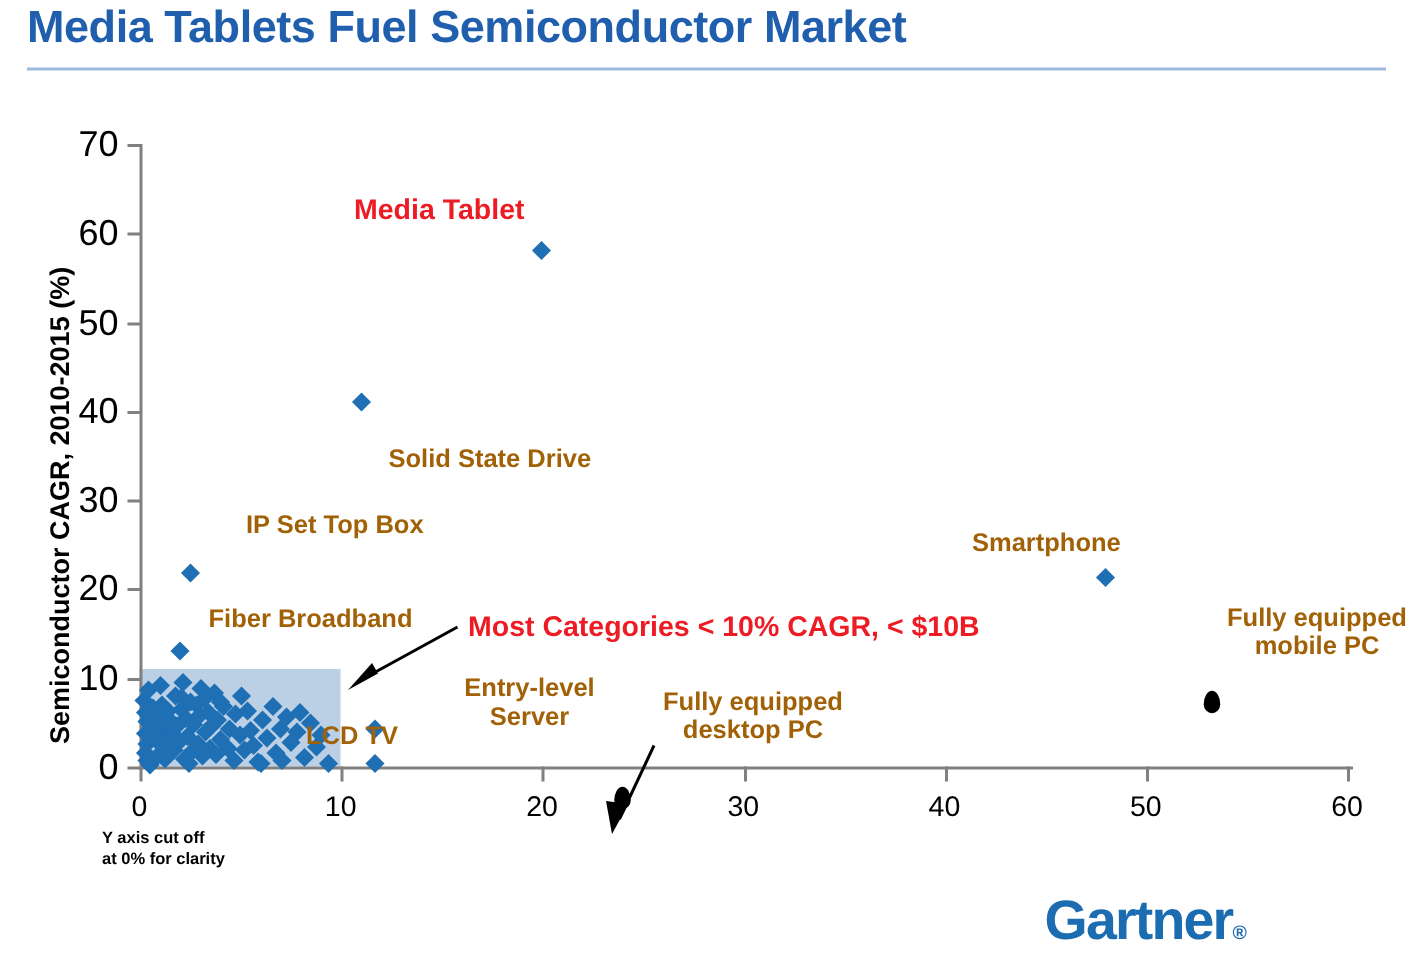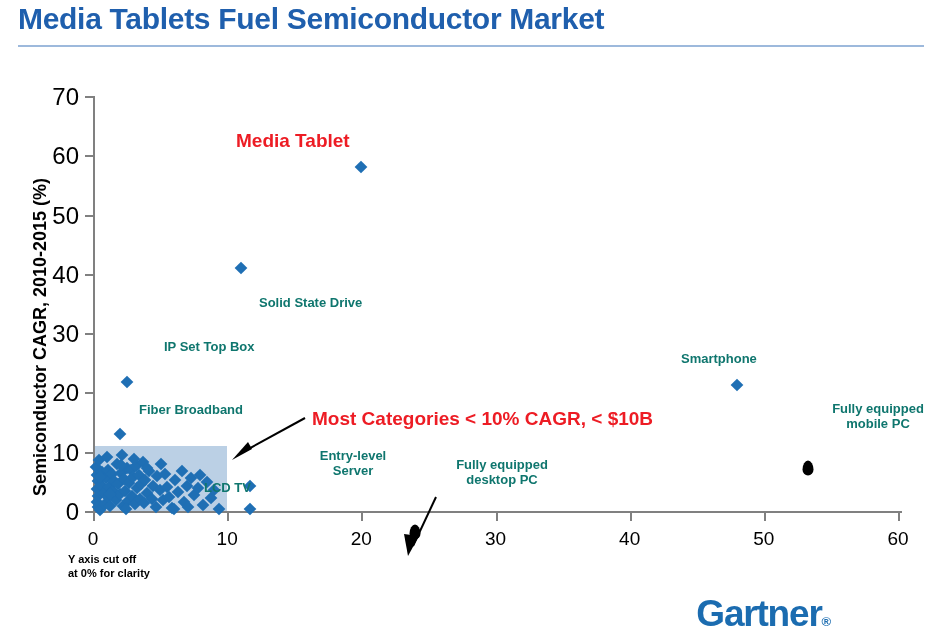--- a/index.html
+++ b/index.html
@@ -102,23 +102,23 @@
     border-radius: 50% 50% 50% 50% / 60% 60% 40% 40%;
     transform: translate(-50%, -50%) rotate(0deg);
   }
   .shade-rect {
     position: absolute;
     background: #BBD0E5;
   }
   
   .callout {
     position: absolute;
-    font-size: 13px;
-    font-weight: bold;
-    color: #0f766e;
+    font-size: 17px;
+    font-weight: bold;
+    color: #a16207;
     white-space: nowrap;
     line-height: 1.12;
   }
   .callout.two-line { white-space: normal; text-align: center; }
   .callout.red-big {
     color: #ED1C24;
     font-size: 19px;
   }
   .note {
     position: absolute;
@@ -280,21 +280,21 @@
       <div class="marker" style="left: 119.833px; top: 433.929px; background: rgb(31, 111, 180);"></div>
       <div class="marker" style="left: 737px; top: 385.314px; background: rgb(31, 111, 180);"></div>
       <div class="marker" style="left: 249.975px; top: 485.507px; background: rgb(31, 111, 180);"></div>
       <div class="marker" style="left: 249.975px; top: 509.221px; background: rgb(31, 111, 180);"></div>
       <div class="marker black" style="left: 808.108px; top: 467.721px;"></div>
       <div class="marker black" style="left: 415px; top: 532.343px;"></div>
       <div class="callout red-big" style="left: 236px; top: 118px; margin-top: 12px;">Media Tablet</div>
       <div class="callout " style="left: 259px; top: 296px;">Solid State Drive</div>
       <div class="callout " style="left: 164px; top: 340px;">IP Set Top Box</div>
       <div class="callout " style="left: 139px; top: 403px;">Fiber Broadband</div>
-      <div class="callout " style="left: 648px; top: 352px; margin-left: 33px;">Smartphone</div>
+      <div class="callout " style="left: 648px; top: 352px;">Smartphone</div>
       <div class="callout " style="left: 204px; top: 481px;">LCD TV</div>
       <div class="callout two-line" style="left: 305px; top: 449px; width: 96px;">Entry-level
 Server</div>
       <div class="callout two-line" style="left: 437px; top: 458px; width: 130px;">Fully equipped
 desktop PC</div>
       <div class="callout two-line" style="left: 812px; top: 402px; width: 132px;">Fully equipped
 mobile PC</div>
       <div class="callout red-big" style="left: 312px; top: 408px;">Most Categories &lt; 10% CAGR, &lt; $10B</div>
     </div>
 

